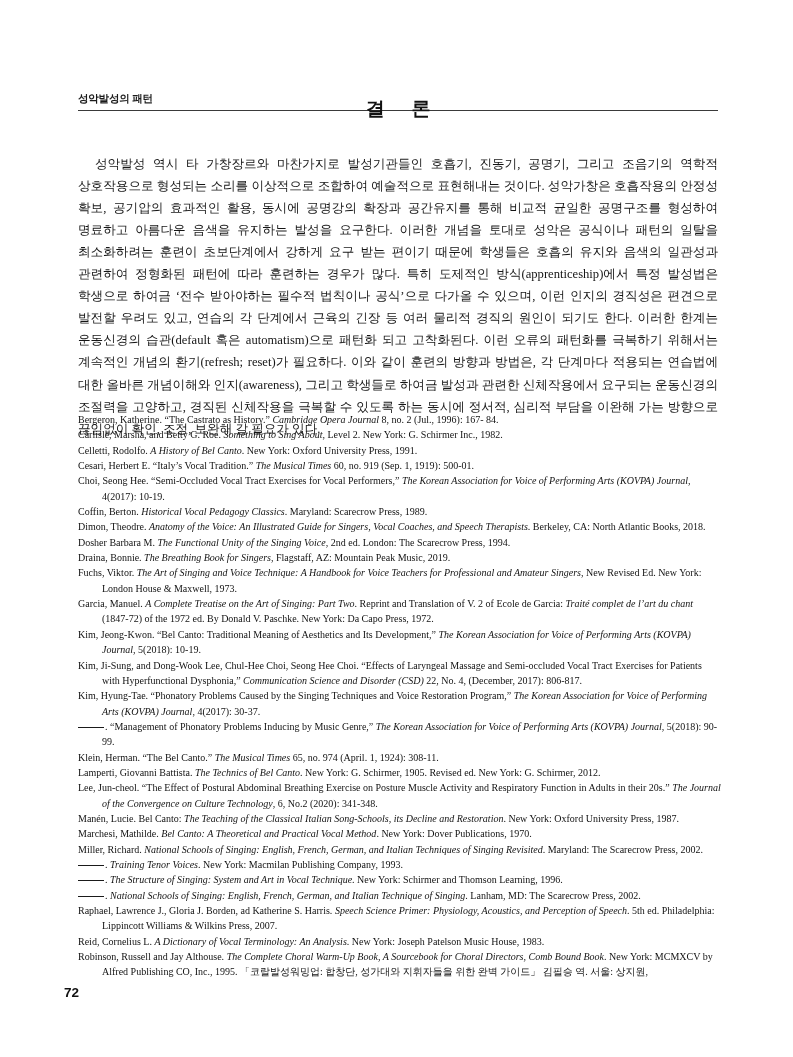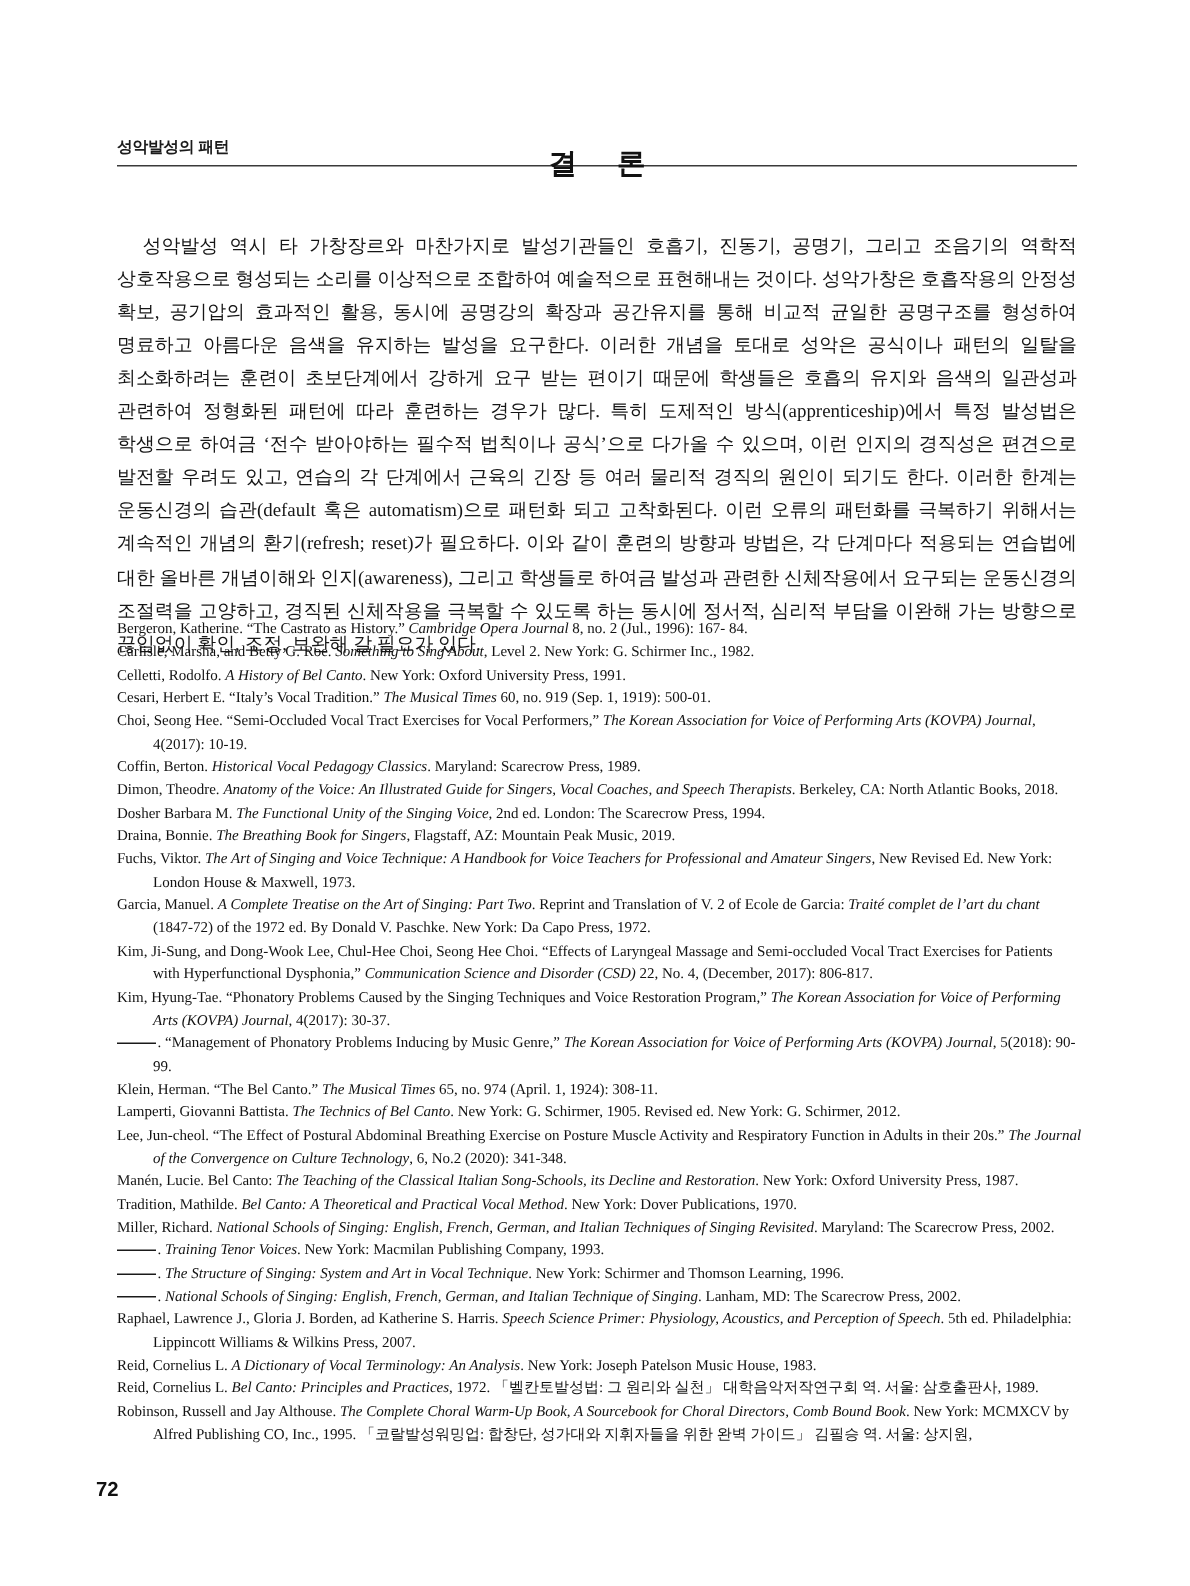--- a/index.html
+++ b/index.html
@@ -151,33 +151,33 @@
       <p class="ref-item"><span>Carlisle, Marsha, and Betty G. Roe. </span><i>Something to Sing About</i><span>, Level 2. New York: G. Schirmer Inc., 1982.</span></p>
       <p class="ref-item"><span>Celletti, Rodolfo. </span><i>A History of Bel Canto</i><span>. New York: Oxford University Press, 1991.</span></p>
       <p class="ref-item"><span>Cesari, Herbert E. “Italy’s Vocal Tradition.” </span><i>The Musical Times</i><span> 60, no. 919 (Sep. 1, 1919): 500-01.</span></p>
       <p class="ref-item"><span>Choi, Seong Hee. “Semi-Occluded Vocal Tract Exercises for Vocal Performers,” </span><i>The Korean Association for Voice of Performing Arts (KOVPA) Journal</i><span>, 4(2017): 10-19.</span></p>
       <p class="ref-item"><span>Coffin, Berton. </span><i>Historical Vocal Pedagogy Classics</i><span>. Maryland: Scarecrow Press, 1989.</span></p>
       <p class="ref-item"><span>Dimon, Theodre. </span><i>Anatomy of the Voice:  An Illustrated Guide for Singers, Vocal Coaches, and Speech Therapists</i><span>. Berkeley, CA: North Atlantic Books, 2018.</span></p>
       <p class="ref-item"><span>Dosher Barbara M. </span><i>The Functional Unity of the Singing Voice</i><span>, 2nd ed. London: The Scarecrow Press, 1994.</span></p>
       <p class="ref-item"><span>Draina, Bonnie. </span><i>The Breathing Book for Singers</i><span>, Flagstaff, AZ: Mountain Peak Music, 2019.</span></p>
       <p class="ref-item"><span>Fuchs, Viktor. </span><i>The Art of Singing and Voice Technique: A Handbook for Voice Teachers for Professional and Amateur Singers</i><span>, New Revised Ed. New York: London House &amp; Maxwell, 1973.</span></p>
       <p class="ref-item"><span>Garcia, Manuel. </span><i>A Complete Treatise on the Art of Singing: Part Two</i><span>. Reprint and Translation of V. 2 of Ecole de Garcia: </span><i>Traité complet de l’art du chant</i><span> (1847-72) of the 1972 ed. By Donald V. Paschke. New York: Da Capo Press, 1972.</span></p>
+      <p class="ref-item"><span>Kim, Jeong-Kwon. “Bel Canto: Traditional Meaning of Aesthetics and Its Development,” </span><i>The Korean Association for Voice of Performing Arts (KOVPA) Journal</i><span>, 5(2018): 10-19.</span></p>
       <p class="ref-item"><span>Kim, Ji-Sung, and Dong-Wook Lee, Chul-Hee Choi, Seong Hee Choi. “Effects of Laryngeal Massage and Semi-occluded Vocal Tract Exercises for Patients with Hyperfunctional Dysphonia,” </span><i>Communication Science and Disorder (CSD)</i><span> 22, No. 4, (December, 2017): 806-817.</span></p>
       <p class="ref-item"><span>Kim, Hyung-Tae. “Phonatory Problems Caused by the Singing Techniques and Voice Restoration Program,” </span><i>The Korean Association for Voice of Performing Arts (KOVPA) Journal</i><span>, 4(2017): 30-37.</span></p>
       <p class="ref-item"><span class="dash-rule"></span><span>. “Management of Phonatory Problems Inducing by Music Genre,” </span><i>The Korean Association for Voice of Performing Arts (KOVPA) Journal</i><span>, 5(2018): 90-99.</span></p>
       <p class="ref-item"><span>Klein, Herman. “The Bel Canto.” </span><i>The Musical Times</i><span> 65, no. 974 (April. 1, 1924): 308-11.</span></p>
       <p class="ref-item"><span>Lamperti, Giovanni Battista. </span><i>The Technics of Bel Canto</i><span>. New York: G. Schirmer, 1905. Revised ed. New York: G. Schirmer, 2012.</span></p>
       <p class="ref-item"><span>Lee, Jun-cheol. “The Effect of Postural Abdominal Breathing Exercise on Posture Muscle Activity and Respiratory Function in Adults in their 20s.” </span><i>The Journal of the Convergence on Culture Technology</i><span>, 6, No.2 (2020): 341-348.</span></p>
       <p class="ref-item"><span>Manén, Lucie. Bel Canto: </span><i>The Teaching of the Classical Italian Song-Schools, its Decline and Restoration</i><span>. New York: Oxford University Press, 1987.</span></p>
-      <p class="ref-item"><span>Tradition, Mathilde. </span><i>Bel Canto: A Theoretical and Practical Vocal Method</i><span>. New York: Dover Publications, 1970.</span></p>
+      <p class="ref-item"><span>Marchesi, Mathilde. </span><i>Bel Canto: A Theoretical and Practical Vocal Method</i><span>. New York: Dover Publications, 1970.</span></p>
       <p class="ref-item"><span>Miller, Richard. </span><i>National Schools of Singing: English, French, German, and Italian Techniques of Singing Revisited</i><span>. Maryland: The Scarecrow Press, 2002.</span></p>
       <p class="ref-item"><span class="dash-rule"></span><span>. </span><i>Training Tenor Voices</i><span>. New York: Macmilan Publishing Company, 1993.</span></p>
       <p class="ref-item"><span class="dash-rule"></span><span>. </span><i>The Structure of Singing: System and Art in Vocal Technique</i><span>. New York: Schirmer and Thomson Learning, 1996.</span></p>
       <p class="ref-item"><span class="dash-rule"></span><span>. </span><i>National Schools of Singing: English, French, German, and Italian Technique of Singing</i><span>. Lanham, MD: The Scarecrow Press, 2002.</span></p>
       <p class="ref-item"><span>Raphael, Lawrence J., Gloria J. Borden, ad Katherine S. Harris. </span><i>Speech Science Primer: Physiology, Acoustics, and Perception of Speech</i><span>. 5th ed. Philadelphia: Lippincott Williams &amp; Wilkins Press, 2007.</span></p>
       <p class="ref-item"><span>Reid, Cornelius L. </span><i>A Dictionary of Vocal Terminology: An Analysis</i><span>. New York: Joseph Patelson Music House, 1983.</span></p>
-      <p class="ref-item"><span>Reid, Cornelius L. </span><i>Bel Canto: Principles and Practices</i><span>, 1972. 「벨칸토발성법: 그 원리와 실천」 대학음악저작연구회 역. 서울: 삼호출판사, 1989.</span></p>
       <p class="ref-item"><span>Robinson, Russell and Jay Althouse. </span><i>The Complete Choral Warm-Up Book, A Sourcebook for Choral Directors, Comb Bound Book</i><span>. New York: MCMXCV by Alfred Publishing CO, Inc., 1995. 「코랄발성워밍업: 합창단, 성가대와 지휘자들을 위한 완벽 가이드」 김필승 역. 서울: 상지원,</span></p>
     </div>
 
   <div class="folio">72</div>
 
 </div>
 
 </body></html>

